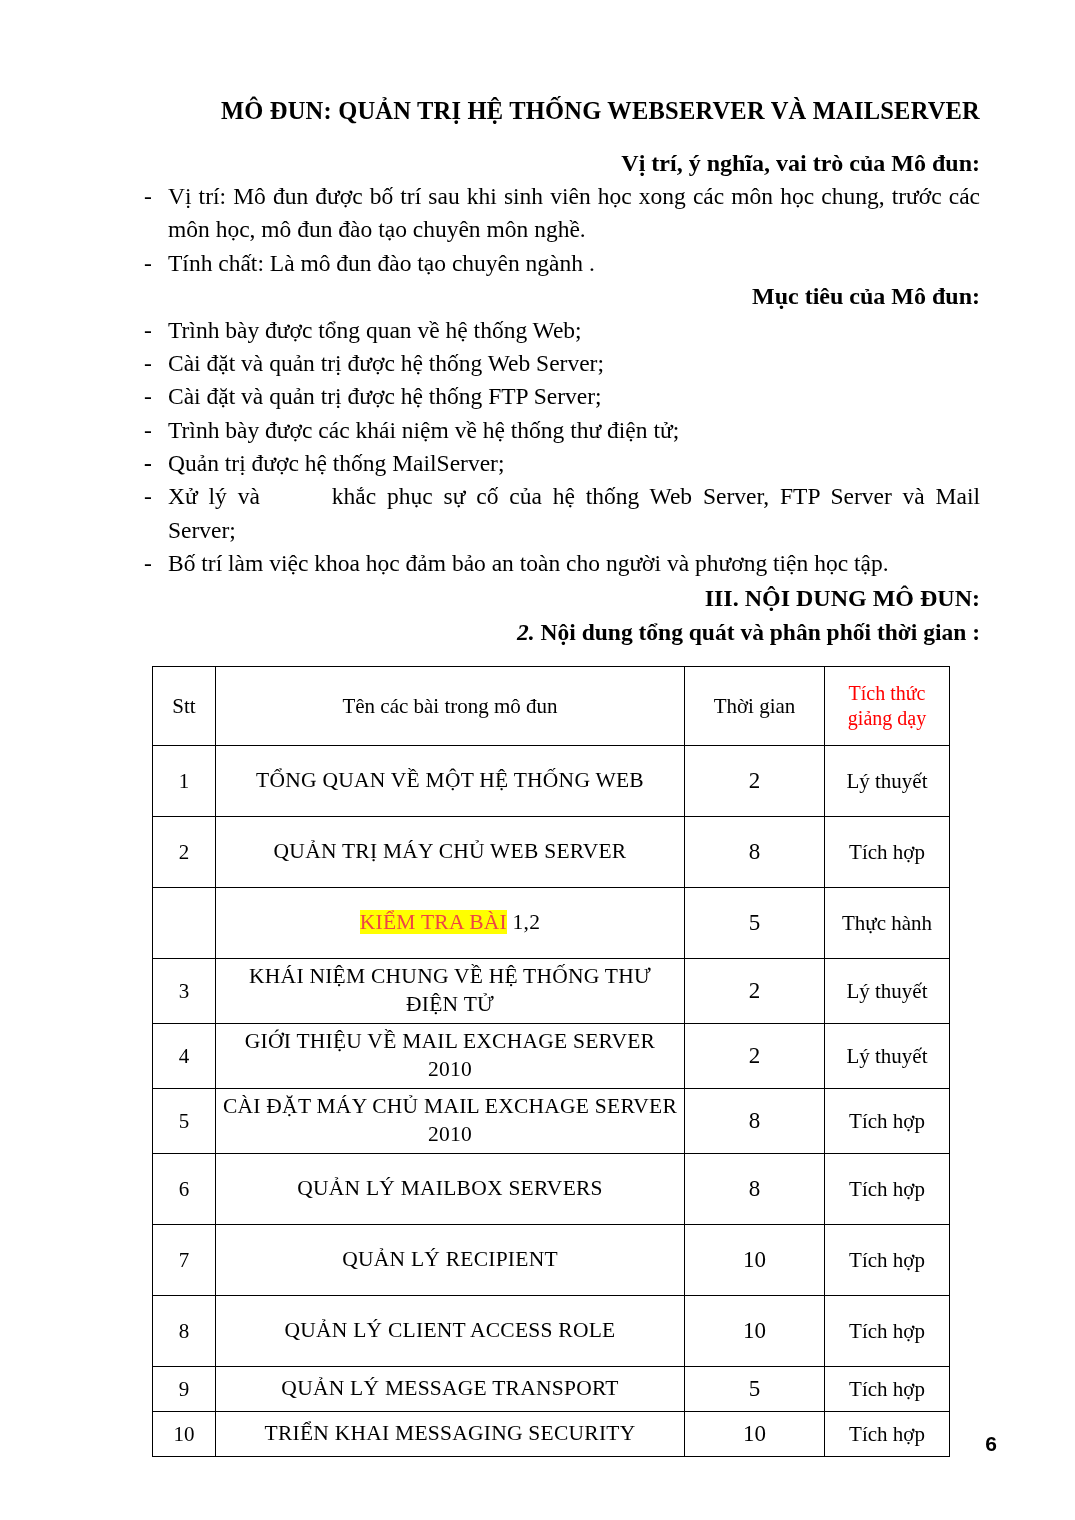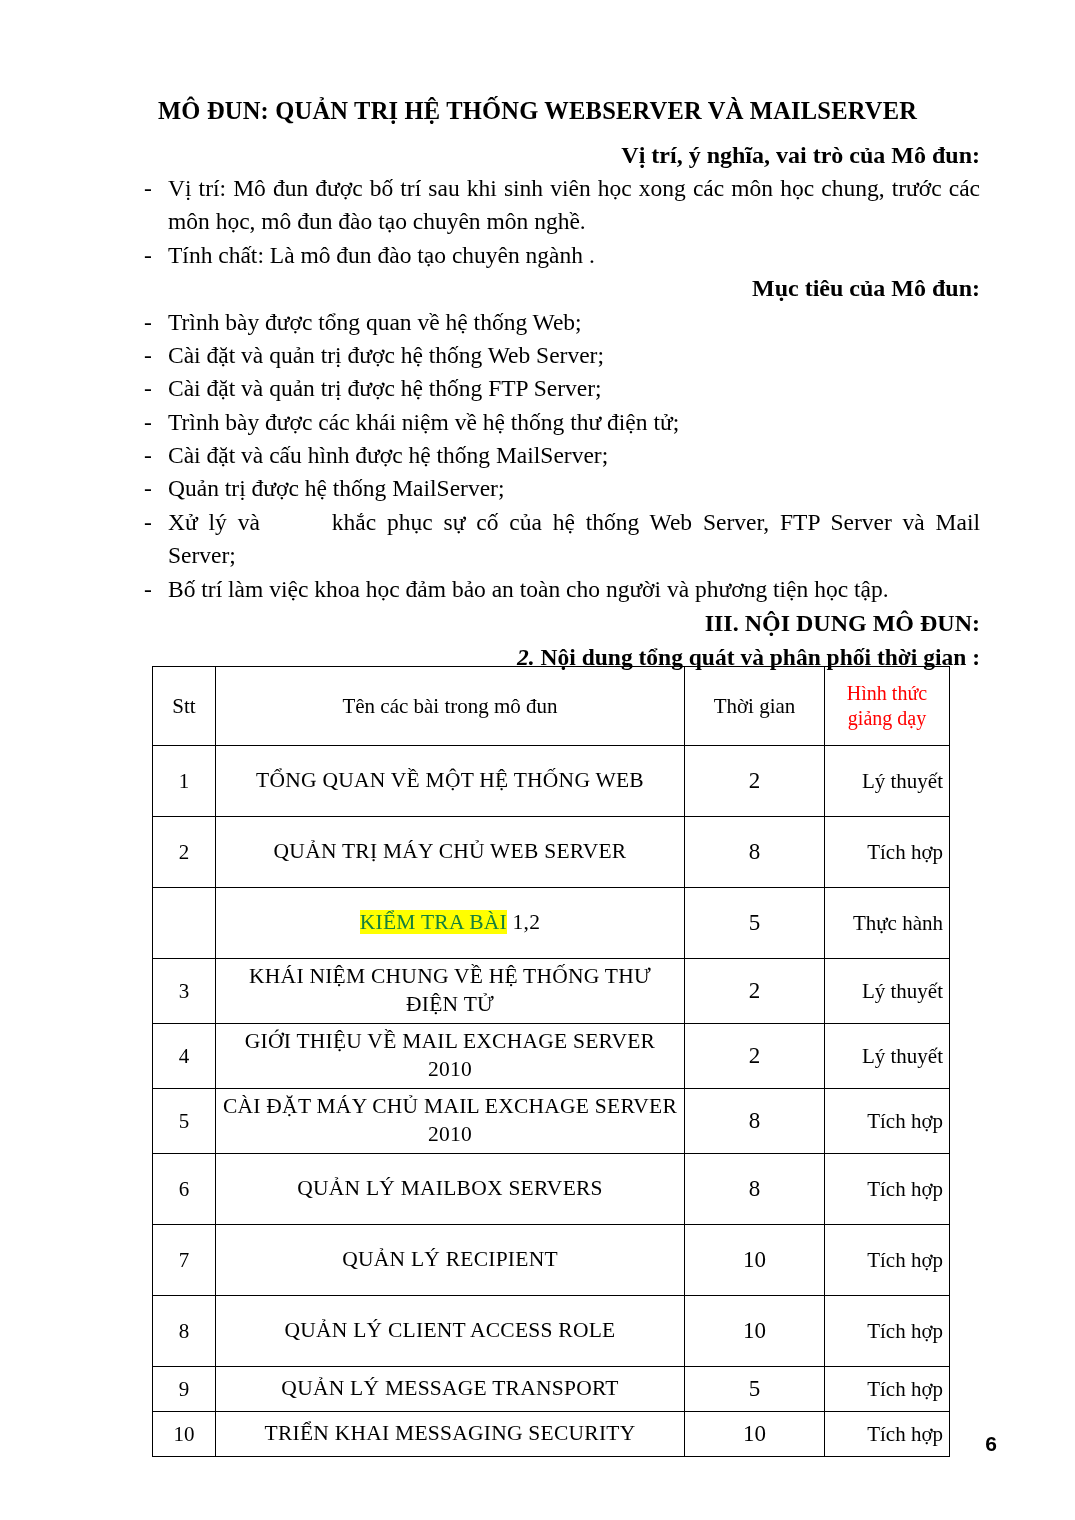--- a/index.html
+++ b/index.html
@@ -23,24 +23,24 @@
     position: absolute;
     left: 140px;
     top: 96px;
     width: 840px;
   }
 
   
   .doc-title {
     font-size: 24.5px;
     font-weight: bold;
-    text-align: left;
+    text-align: right;
     letter-spacing: 0.2px;
     line-height: 1.22;
-    margin: 0 0 12px 0;
+    margin: 0 0 20px 0;
     padding-left: 18px;
   }
 
   
   .section-head {
     font-size: 24px;
     font-weight: bold;
     margin: 0;
     padding-left: 28px;
     line-height: 1.42;
@@ -127,31 +127,31 @@
     text-align: center;
     font-size: 21.5px;
     letter-spacing: 0.25px;
     line-height: 1.3;
   }
   .module-table tbody td.col-time {
     text-align: center;
     font-size: 23px;
   }
   .module-table tbody td.col-form {
-    text-align: right;
+    text-align: center;
     font-size: 21px;
     margin-left: 44px;
   }
   tr.r-tall td { height: 62px; }
   tr.r-mid  td { height: 56px; }
   tr.r-short td { height: 36px; }
 
   .hl {
     background: #ffff00;
-    color: #15803d;
+    color: #ef4444;
   }
   .red {
     color: #000000;
   }
 
   .page-number {
     position: absolute;
     right: 78px;
     top: 1432px;
     font-size: 21px;
@@ -193,21 +193,20 @@
     <p class="bullet one-line">
       <span class="dash">-</span>
       <span>Cài đặt và quản trị được hệ thống FTP Server;</span>
     </p>
     <p class="bullet one-line">
       <span class="dash">-</span>
       <span>Trình bày được các khái niệm về hệ thống thư điện tử;</span>
     </p>
     <p class="bullet one-line">
       <span class="dash">-</span>
-      <span>Cài đặt và cấu hình được hệ thống MailServer;</span>
     </p>
     <p class="bullet one-line">
       <span class="dash">-</span>
       <span>Quản trị được hệ thống MailServer;</span>
     </p>
 
     <p class="bullet">
       <span class="dash">-</span>
       <span>Xử lý và</span><span class="gap"></span><span>khắc phục sự cố của hệ thống Web Server, FTP Server và Mail Server;</span>
     </p>
@@ -234,21 +233,21 @@
           <col class="c-time">
           <col class="c-form">
       </colgroup>
       <thead>
         <tr>
           <td>Stt</td>
           <td>Tên các bài trong mô đun</td>
           <td>Thời gian</td>
           <td>
             <div class="hdr-form">
-              <div>Hình thức</div>
+              <div>Tích thức</div>
               <div>giảng dạy</div>
             </div>
           </td>
         </tr>
       </thead>
       <tbody>
 
         <tr class="r-tall">
           <td class="col-stt">1</td>
           <td class="col-name">TỔNG QUAN VỀ MỘT HỆ THỐNG WEB</td>

